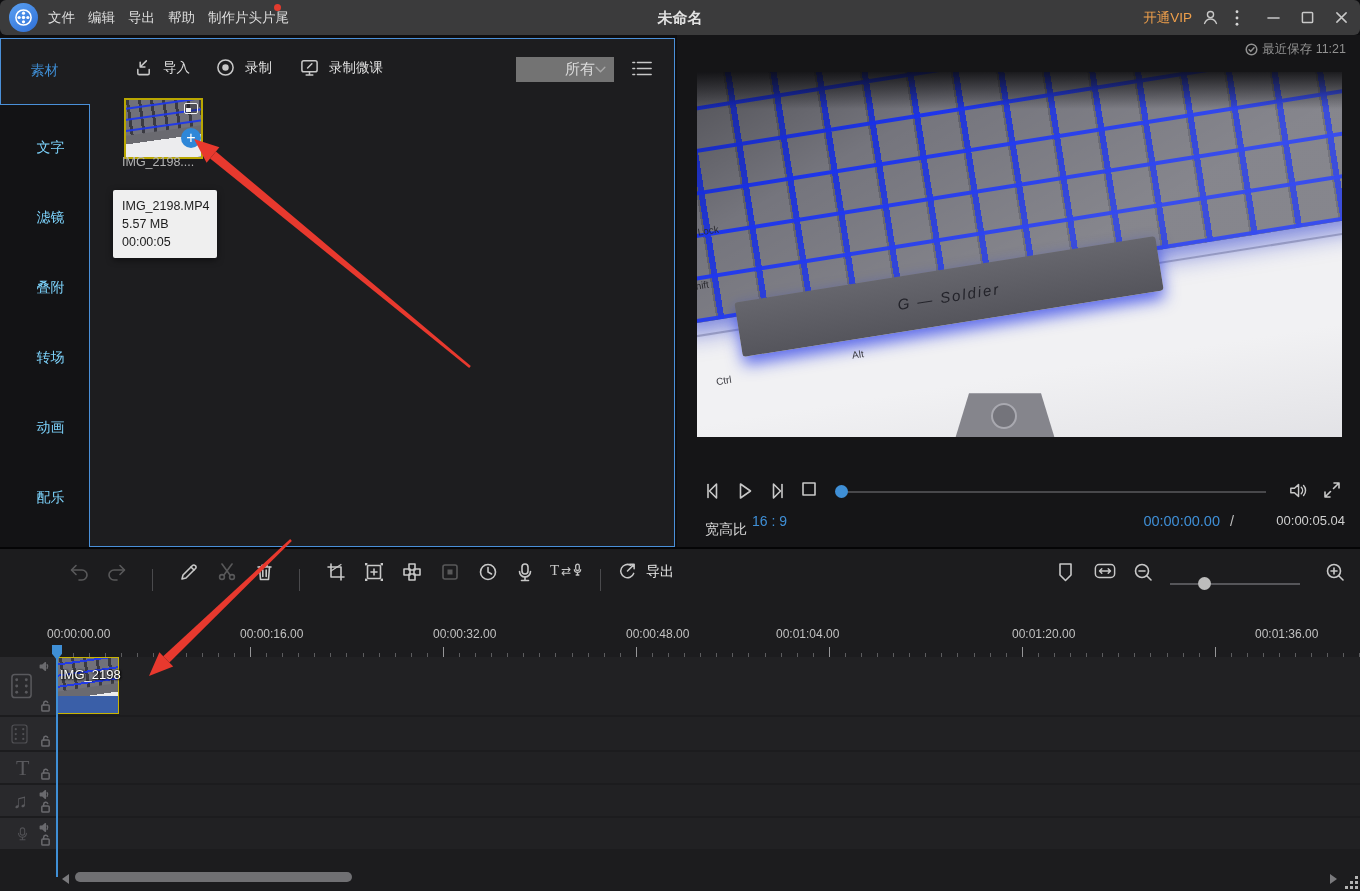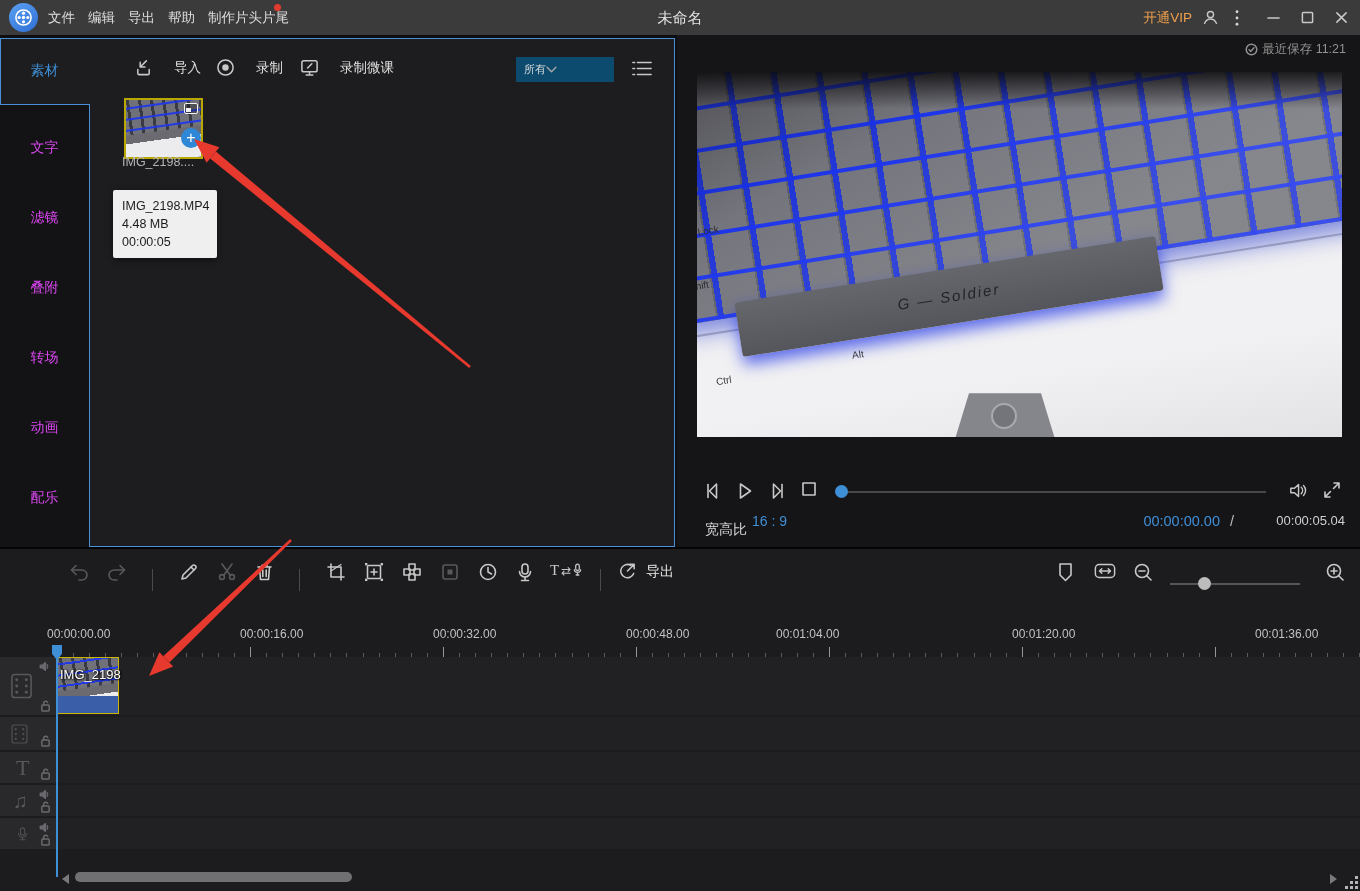--- a/index.html
+++ b/index.html
@@ -4,43 +4,43 @@
 <style>
   * { margin:0; padding:0; box-sizing:border-box; }
   html,body { width:1360px; height:891px; overflow:hidden; background:#0e0e10;
     font-family:"Liberation Sans","DejaVu Sans",sans-serif; }
   svg { display:block; }
   .icon svg { stroke:#c8c8c8; stroke-width:1.6; fill:none; stroke-linecap:round; stroke-linejoin:round; }
   .icon.dim { opacity:.35; }
   .icon { display:inline-flex; align-items:center; justify-content:center; }
 
   
-  #titlebar { position:absolute; left:0; top:0; width:1360px; height:35px; background:#3b3b3c; z-index:40; }
+  #titlebar { position:absolute; left:0; top:0; width:1360px; height:35px; background:#3b3b3c; z-index:40;border-radius:6px; }
   #logo { position:absolute; left:9px; top:3px; width:29px; height:29px; border-radius:50%;
     background:linear-gradient(145deg,#5aa0f2,#2f6fd6); display:flex; align-items:center; justify-content:center; }
   .menu-item { position:absolute; top:0; height:35px; line-height:35px; color:#dedede; font-size:13.5px; padding:0 7px; cursor:default; }
   #notif-dot { position:absolute; left:274px; top:4px; width:7px; height:7px; border-radius:50%; background:#e23b2e; }
-  #win-title { position:absolute; left:0; right:0; top:0; height:35px; line-height:35px; text-align:center; color:#e2e2e2; font-size:15px; }
+  #win-title { position:absolute; left:0; right:0; top:0; height:35px; line-height:35px; text-align:center; color:#e2e2e2; font-size:15px;font-weight:bold; }
   #vip { position:absolute; right:168px; top:0; height:35px; line-height:35px; color:#ee9f4b; font-size:13.5px; }
   .tb-btn { position:absolute; top:0; height:35px; display:flex; align-items:center; justify-content:center; width:30px; color:#d5d5d5; }
 
   
   #media-outline { position:absolute; left:0; top:38px; width:675px; height:509px;
     border:1px solid #4a90d9; background:#1d1d1f; }
   #tab-active { position:absolute; left:0; top:38px; width:89px; height:66px; display:flex; align-items:center; justify-content:center;
     color:#3f8fd6; font-size:14px; z-index:5; }
   #sidebar-rest { position:absolute; left:0; top:104px; width:90px; height:443px; background:#131315;
     border-top:1px solid #4a90d9; border-right:1px solid #4a90d9; z-index:5; }
-  .side-item { position:absolute; left:0; width:89px; height:28px; display:flex; align-items:center; justify-content:center;
-    color:#d946ef; font-size:14px; cursor:pointer; }
+  .side-item { position:absolute; left:6px; width:89px; height:28px; display:flex; align-items:center; justify-content:center;
+    color:#7dd3fc; font-size:14px; cursor:pointer; }
 
   #media-toolbar { position:absolute; left:90px; top:38px; width:585px; height:60px; }
-  .mt-btn { position:absolute; top:20px; display:flex; align-items:center; gap:21px; color:#e0e0e0; font-size:13.5px; cursor:pointer; }
-  #filter-dd { position:absolute; left:426px; top:19px; width:98px; height:25px; background:#0c4a6e; color:#dcdcdc;
-    font-size:11px; display:flex; align-items:center; padding:0 8px; justify-content:flex-start; cursor:pointer; }
+  .mt-btn { position:absolute; top:20px; display:flex; align-items:center; gap:10px; color:#e0e0e0; font-size:13.5px; cursor:pointer; }
+  #filter-dd { position:absolute; left:426px; top:19px; width:98px; height:25px; background:#737373; color:#dcdcdc;
+    font-size:15px; display:flex; align-items:center; padding:0 8px; justify-content:flex-end; cursor:pointer; }
   #view-toggle { position:absolute; left:541px; top:22px; cursor:pointer; }
 
   
   #media-thumb { position:absolute; left:124px; top:98px; width:79px; height:61px; border:2px solid #b9a702; background:#222; cursor:pointer; }
   .kb-mini { position:absolute; inset:0; overflow:hidden; background:#2136d6; }
   .kb-mini .grid { position:absolute; left:-10%; top:-20%; width:130%; height:85%; transform:rotate(-8deg);
     background-image:repeating-linear-gradient(0deg,rgba(30,55,235,.95) 0 2px,transparent 2px 11px),
       repeating-linear-gradient(90deg,#71717a 0 9px,transparent 9px 12px);
     background-color:#3a3a42; }
   .kb-mini .band { position:absolute; left:-10%; top:52%; width:130%; height:55%; transform:rotate(-8deg);
@@ -242,21 +242,21 @@
   <div class="kb-mini">
     <div class="grid"></div>
       <div class="band"></div>
   </div>
   <div id="thumb-pip"></div>
 </div>
 <div id="thumb-add">+</div>
 <div id="media-filename">IMG_2198....</div>
 <div id="media-tooltip">
   <div>IMG_2198.MP4</div>
-  <div>4.48 MB</div>
+  <div>5.57 MB</div>
   <div>00:00:05</div>
 </div>
 
 <div id="preview-panel">
   <div id="saved-ind">
     <span class="icon">
       <svg width="13" height="13" viewBox="0 0 14 14">
           <circle cx="7" cy="7" r="5.7" stroke="#919191"></circle>
           <path d="M4.4 7.2 L6.3 9 L9.7 5.2" stroke="#919191"></path>
         </svg>

